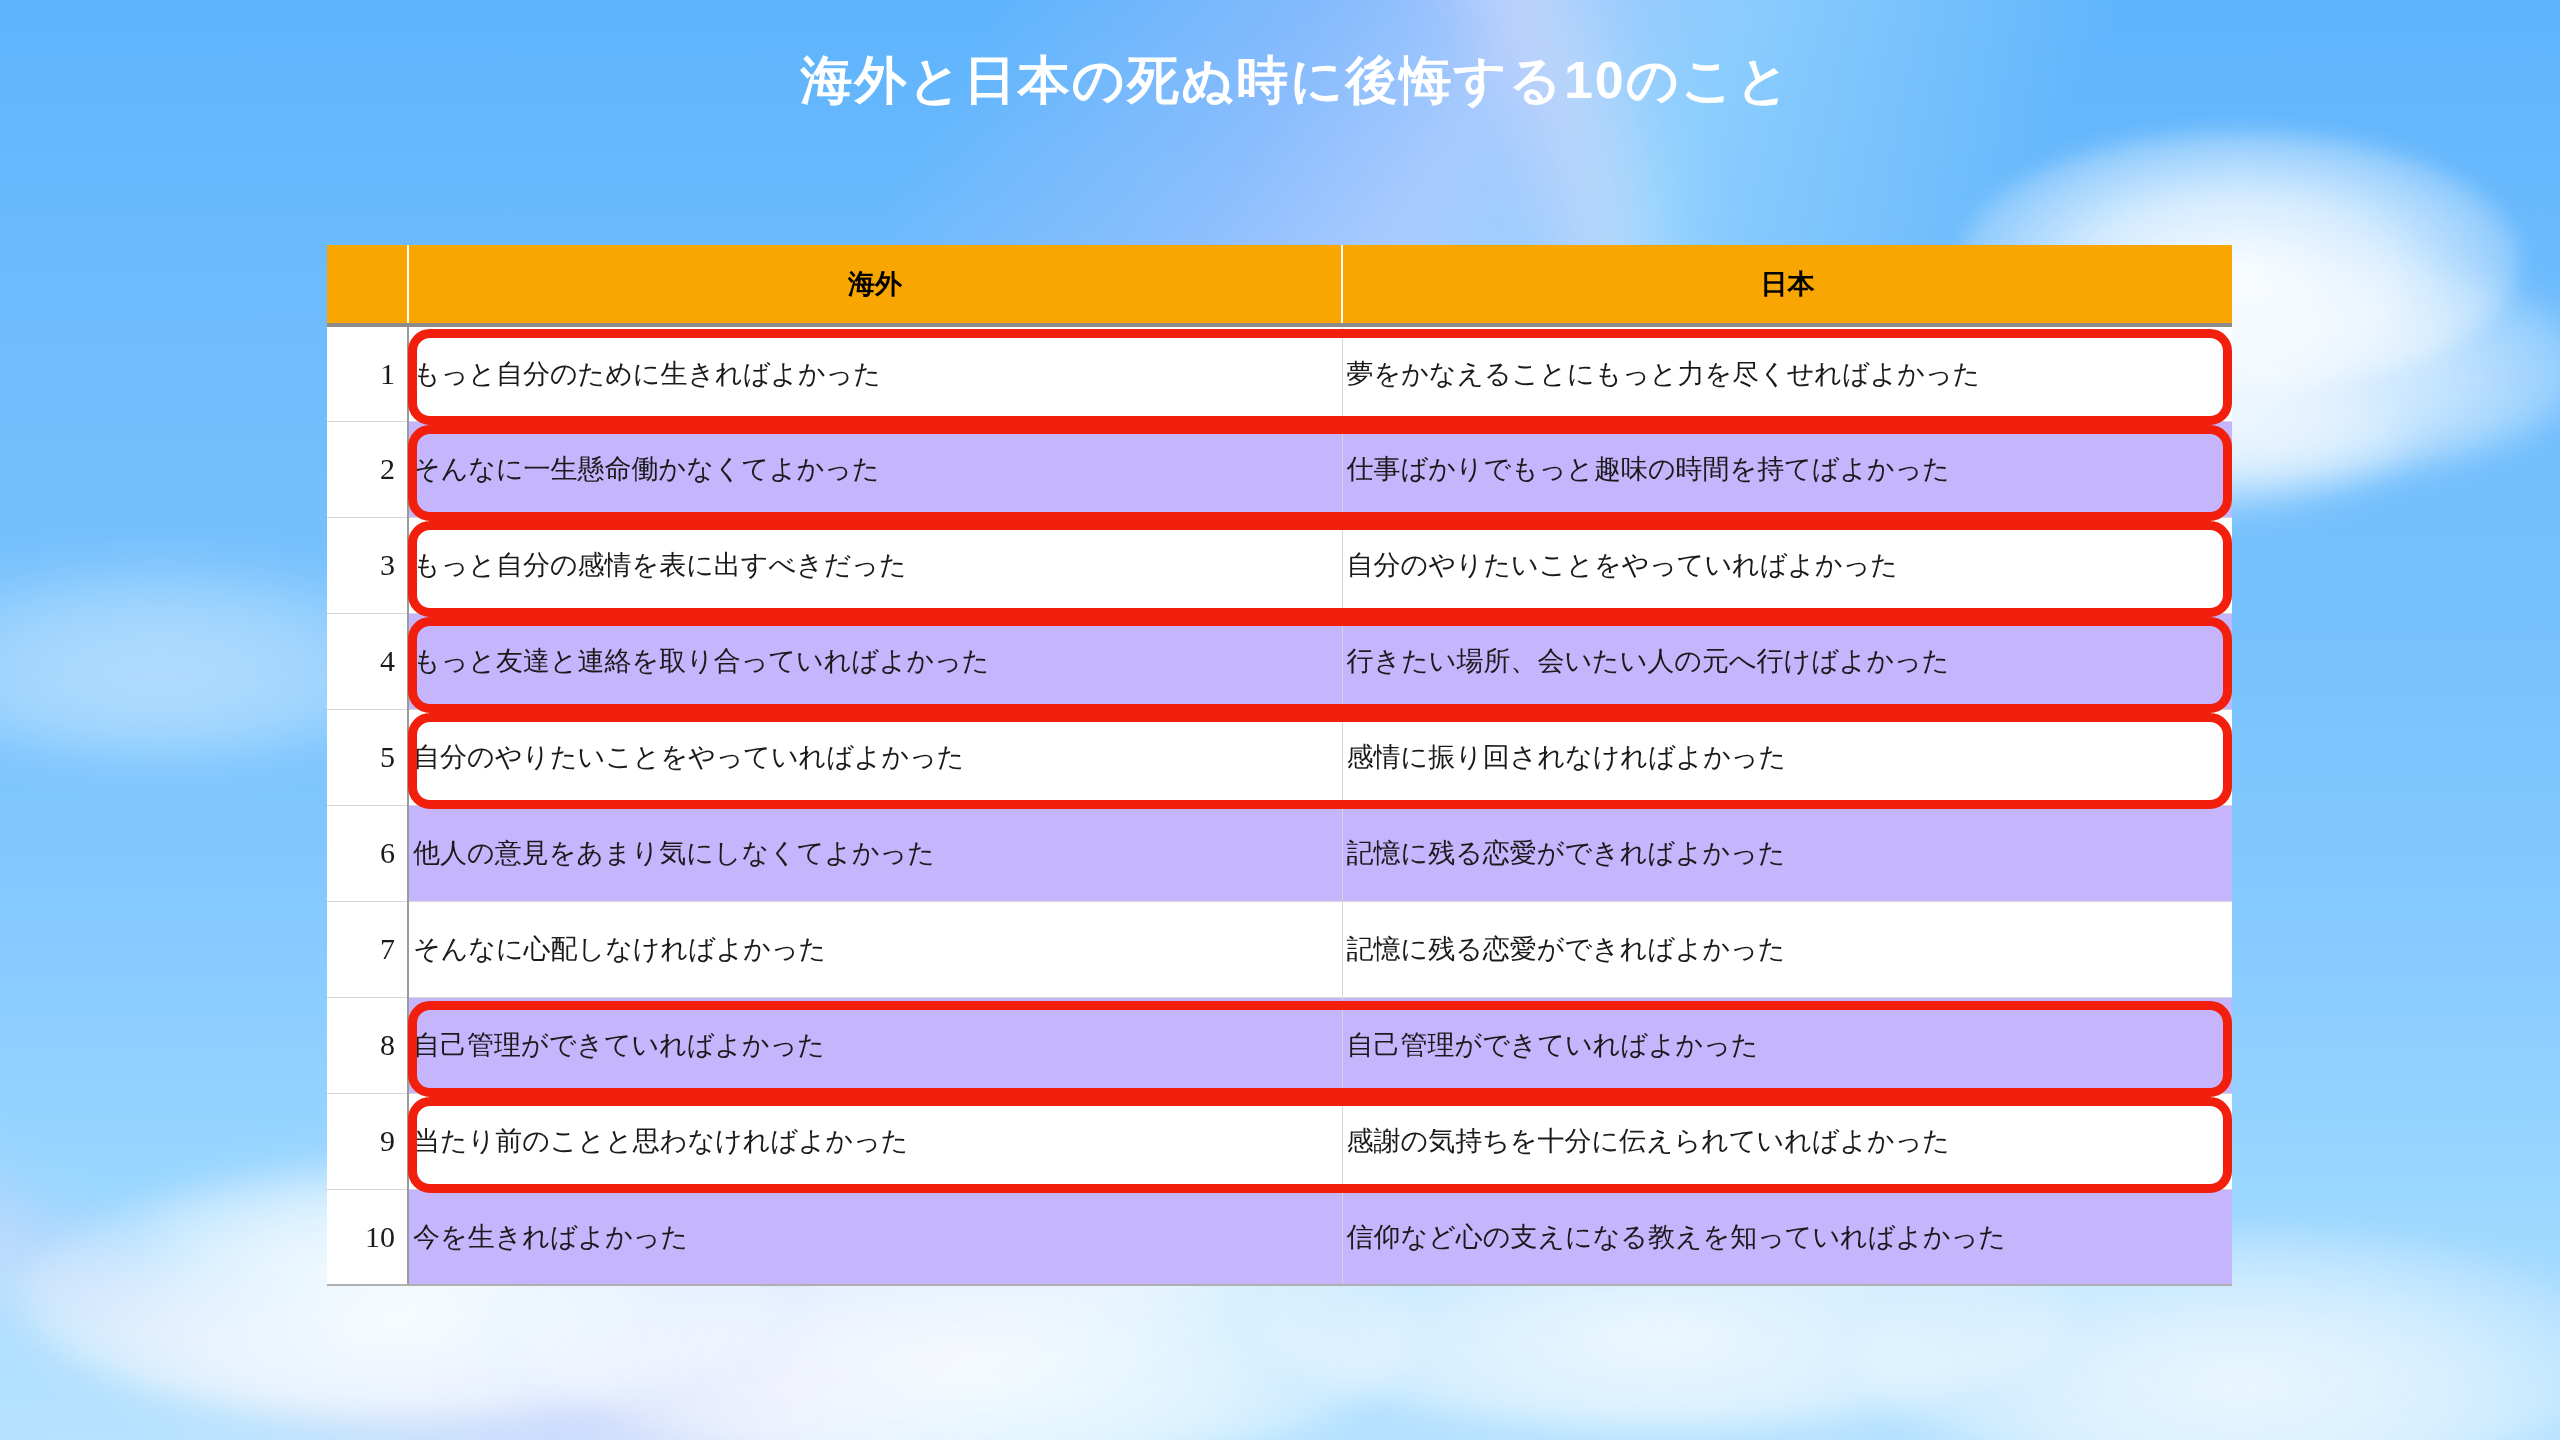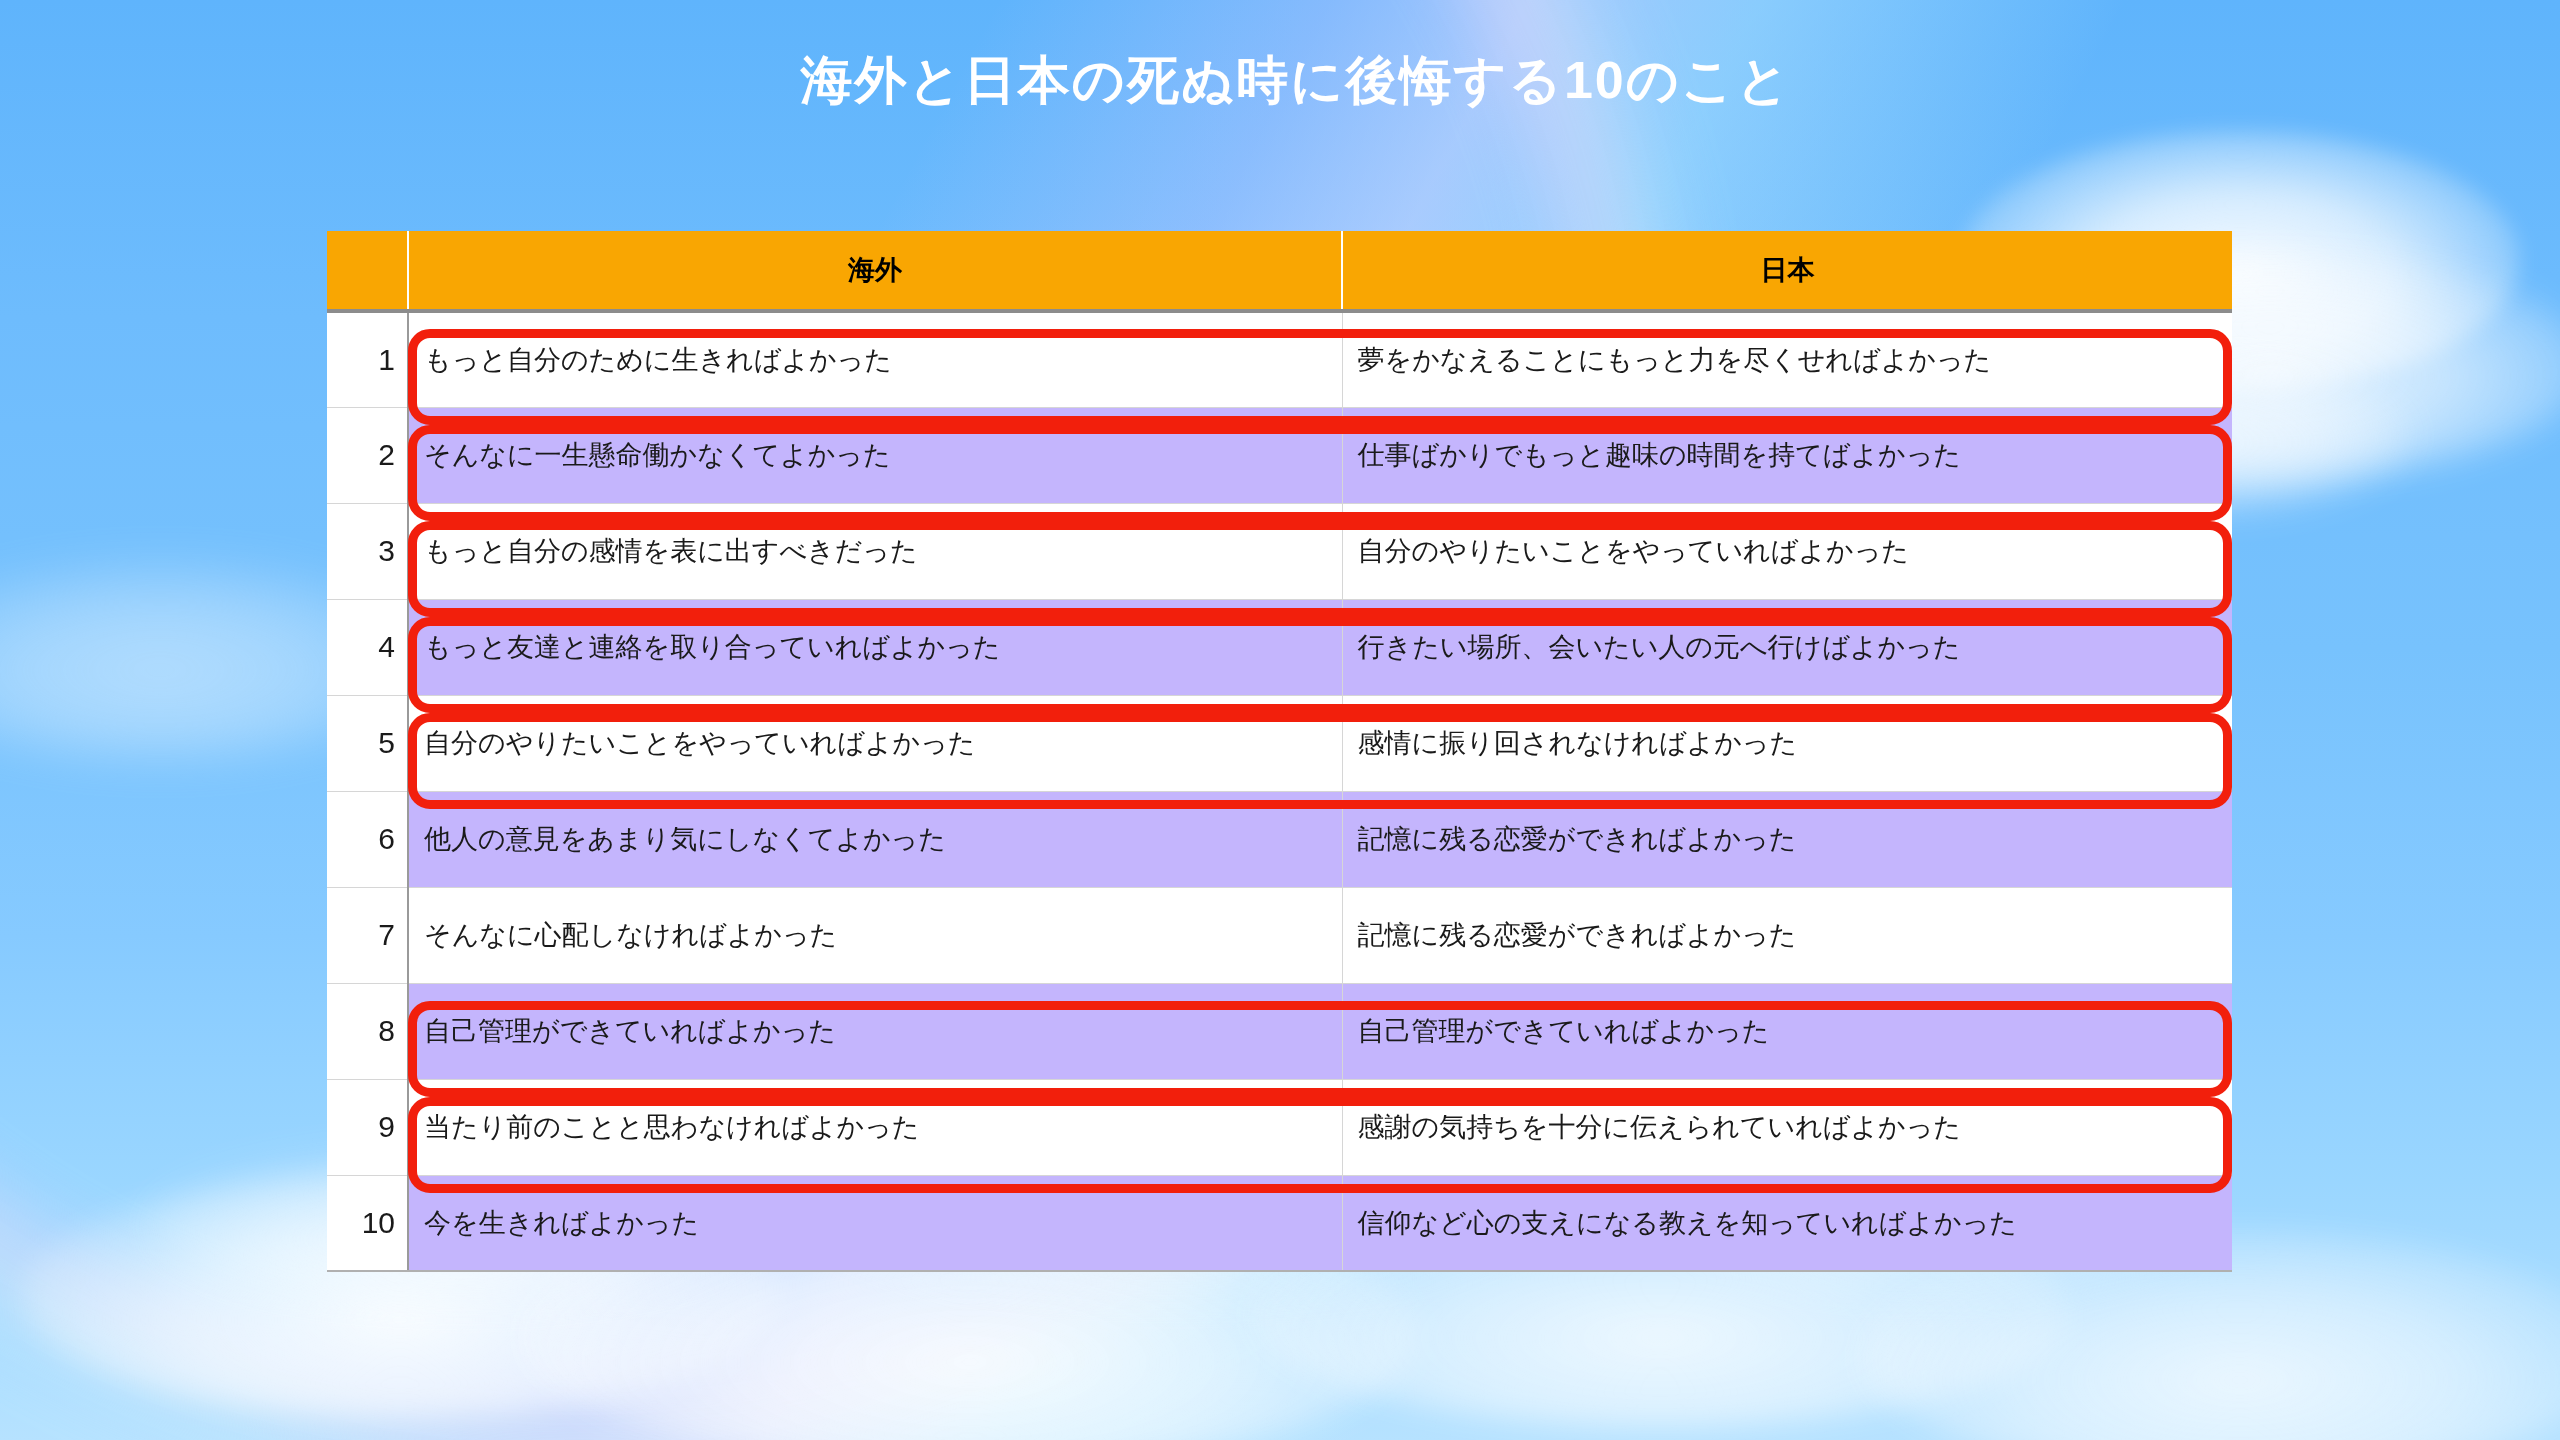--- a/index.html
+++ b/index.html
@@ -104,22 +104,23 @@
     font-weight: bold;
     letter-spacing: 2px;
     line-height: 1.1;
     white-space: nowrap;
   }
 
   
   #comparison-table-wrap {
     position: absolute;
     left: 327px;
-    top: 231px;
+    top: 245px;
     width: 1905px;
+    font-family: Liberation Serif, serif;
   }
 
   table#comparison-table {
     width: 100%;
     border-collapse: collapse;
     table-layout: fixed;
   }
 
   table#comparison-table col.col-rank    { width: 81px;  }
   table#comparison-table col.col-left    { width: 934px; }
@@ -155,21 +156,21 @@
   #comparison-table tbody td.cell-rank {
     width: 81px;
     text-align: right;
     padding-right: 12px;
     background: #ffffff;
     border-right: 2px solid #9a9a9a;
     font-size: 30px;
   }
 
   #comparison-table tbody td.cell-text {
-    padding-left: 15px;
+    padding-left: 4px;
     background: #ffffff;
   }
   #comparison-table tbody td.cell-left {
     border-right: 1px solid #d6d6d6;
   }
 
   #comparison-table tbody tr.row-alt td.cell-text { background: #c4b5fd; }
 
   
   #highlight-layer {

